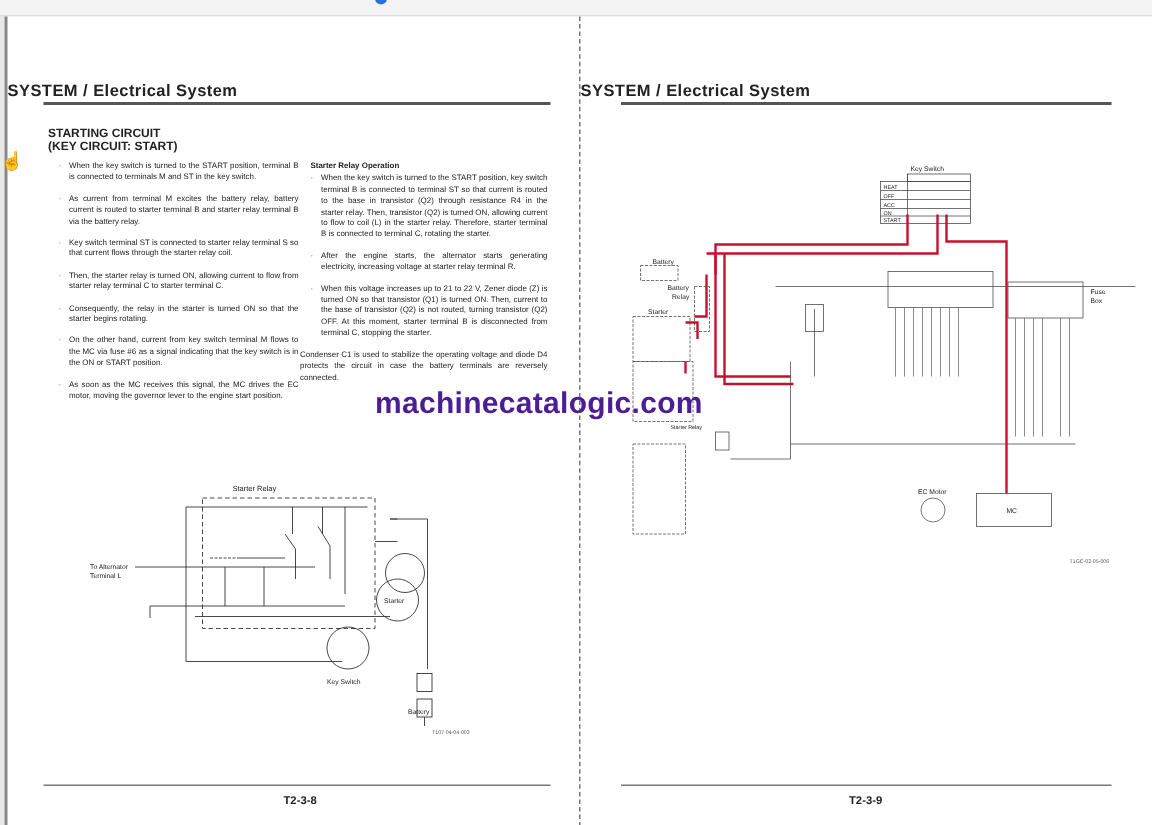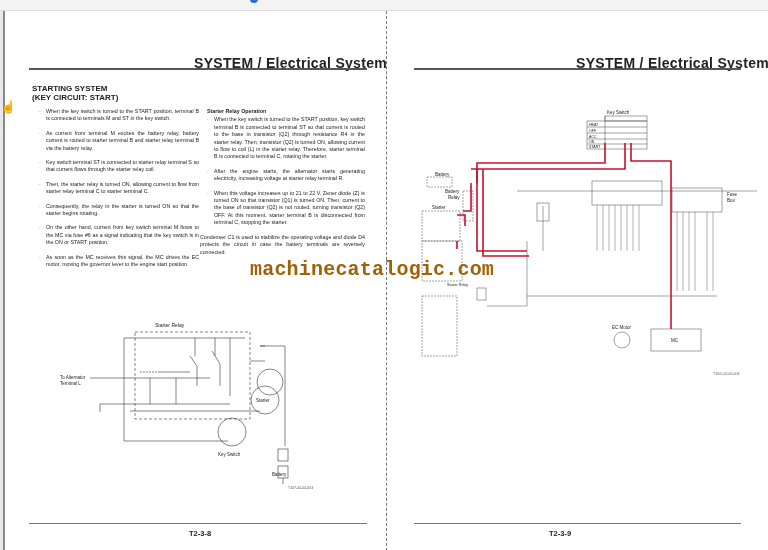--- a/index.html
+++ b/index.html
@@ -2,49 +2,49 @@
 <html><head>
 <meta charset="utf-8">
 <style>
   html, body { margin:0; padding:0; }
   body { width:768px; height:550px; background:#e8e8e8; position:relative; overflow:hidden; font-family:"Liberation Sans", sans-serif; color:#222; }
   .topbar { position:absolute; left:0; top:0; width:768px; height:10px; background:#f3f3f3; border-bottom:1px solid #ddd; }
   .topbar .blue-dot { position:absolute; left:250px; top:-3px; width:8px; height:6px; background:#2a6fd6; border-radius:0 0 4px 4px; }
   .page { position:absolute; top:11px; background:#fff; height:540px; }
   .page.left { left:3px; width:382px; border-left:2px solid #888; }
   .page.right { left:386px; width:382px; border-left:1px dashed #777; }
-  .hdr { position:absolute; top:44px; width:100%; text-align:right; font-weight:bold; font-size:14px; letter-spacing:0.3px; }
+  .hdr { position:absolute; top:44px; width:100%; text-align:left; font-weight:bold; font-size:11px; letter-spacing:0.3px; }
   .hdr-rule { position:absolute; top:57px; height:2px; background:#555; }
   .foot-rule { position:absolute; top:512px; height:1px; background:#777; }
   .foot { position:absolute; top:518px; font-size:7.5px; font-weight:bold;text-align:right; }
   .sec-title { position:absolute; left:27px; top:73px; font-size:8px; font-weight:bold; line-height:9px; }
   .col { position:absolute; font-size:5.3px; line-height:7.4px; text-align:justify; }
   .col ul { margin:0; padding:0; list-style:none; }
   .col li { position:relative; padding-left:7px; margin-bottom:7px; }
   .col li::before { content:"·"; position:absolute; left:0; top:0; }
   .subhead { font-weight:bold; margin-bottom:1px; }
   .plain { font-size:5.3px; line-height:7.4px; }
   .figid { position:absolute; font-size:3.5px; color:#555; }
-  .watermark { position:absolute; left:250px; top:258px; font-size:20px; font-weight:bold; color:#a16207; letter-spacing:0.2px; white-space:nowrap;font-family:Liberation Mono, monospace; }
+  .watermark { position:absolute; left:250px; top:258px; font-size:20px; font-weight:bold; color:#4c1d95; letter-spacing:0.2px; white-space:nowrap; }
   .cursor { position:absolute; left:1px; top:100px; font-size:12px; color:#333; }
   svg text { font-family:"Liberation Sans", sans-serif; }
 </style>
 </head>
 <body>
 
 <div class="topbar">
   <div class="blue-dot"></div>
 </div>
 
 <div class="page left">
   <div class="hdr" style="left:0;">SYSTEM / Electrical System</div>
   <div class="hdr-rule" style="left:24px; width:338px;"></div>
 
   <div class="sec-title">
-    <div>STARTING SYSTEM</div>
+    <div>STARTING CIRCUIT</div>
     <div>(KEY CIRCUIT: START)</div>
   </div>
 
   <div class="col" style="left:34px; top:97px; width:160px;">
     <ul>
       <li>When the key switch is turned to the START position, terminal B is connected to terminals M and ST in the key switch.</li>
       <li>As current from terminal M excites the battery relay, battery current is routed to starter terminal B and starter relay terminal B via the battery relay.</li>
       <li>Key switch terminal ST is connected to starter relay terminal S so that current flows through the starter relay coil.</li>
       <li>Then, the starter relay is turned ON, allowing current to flow from starter relay terminal C to starter terminal C.</li>
       <li>Consequently, the relay in the starter is turned ON so that the starter begins rotating.</li>
@@ -175,17 +175,17 @@
     <text x="15" y="118" font-size="4.5" fill="#222">Starter</text>
     <text x="30" y="195" font-size="3.6" fill="#222">Starter Relay</text>
     <text x="310" y="105" font-size="4.5" fill="#222">Fuse</text>
     <text x="310" y="111" font-size="4.5" fill="#222">Box</text>
     <text x="195" y="238" font-size="4.5" fill="#222">EC Motor</text>
     <text x="254" y="251" font-size="4.5" fill="#222">MC</text>
   </svg>
 
   <div class="figid" style="left:326px; top:361px;">T1GC-02-05-006</div>
   <div class="foot-rule" style="left:27px; width:327px;"></div>
-  <div class="foot" style="left:162px;">T2-3-9</div>
+  <div class="foot" style="left:179px;">T2-3-9</div>
 </div>
 
 <div class="watermark">machinecatalogic.com</div>
 <div class="cursor">☝</div>
 
 </body></html>

